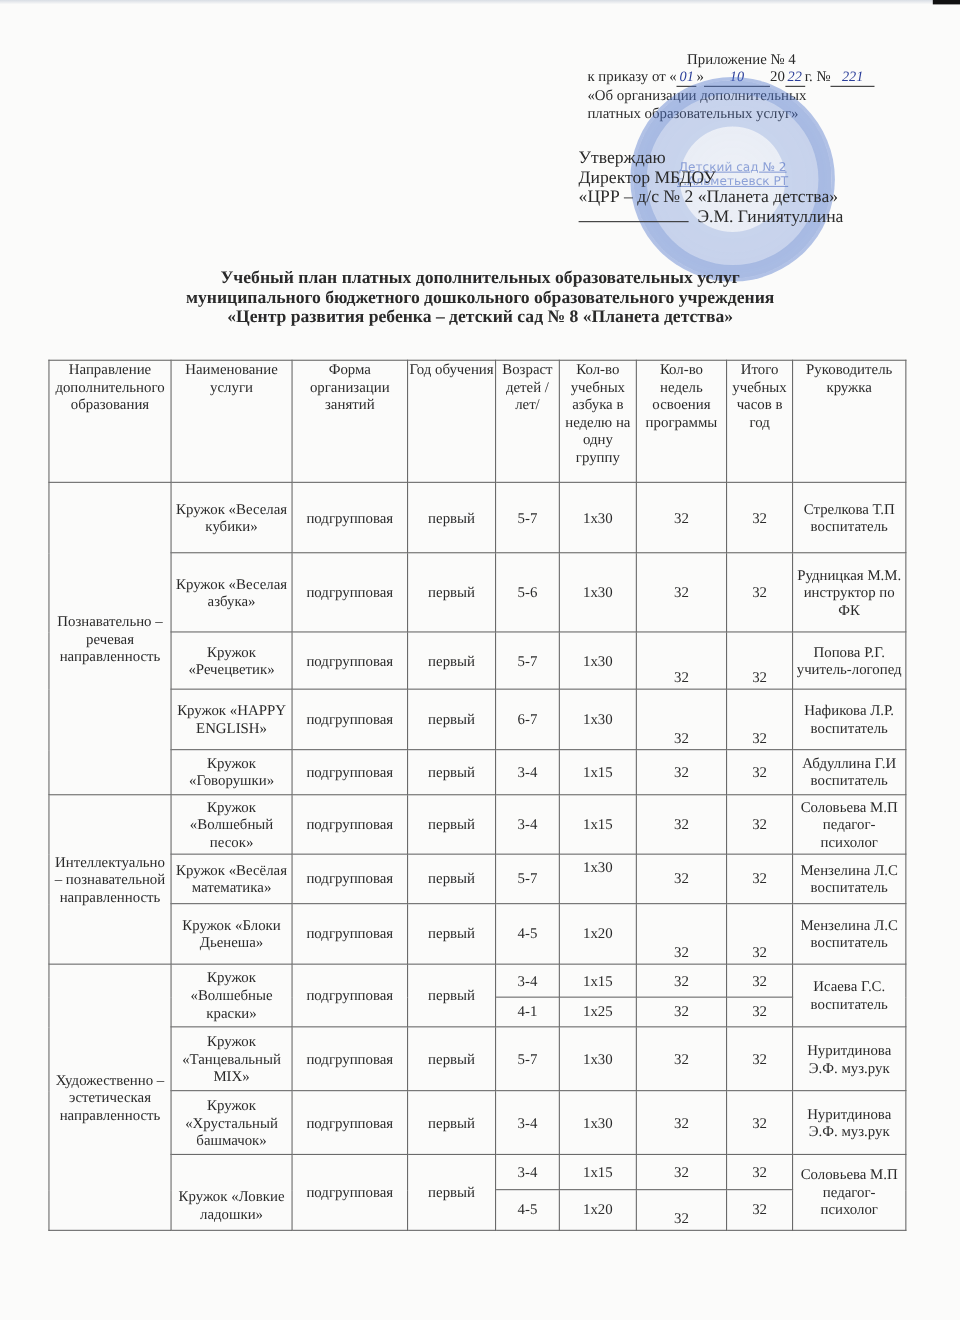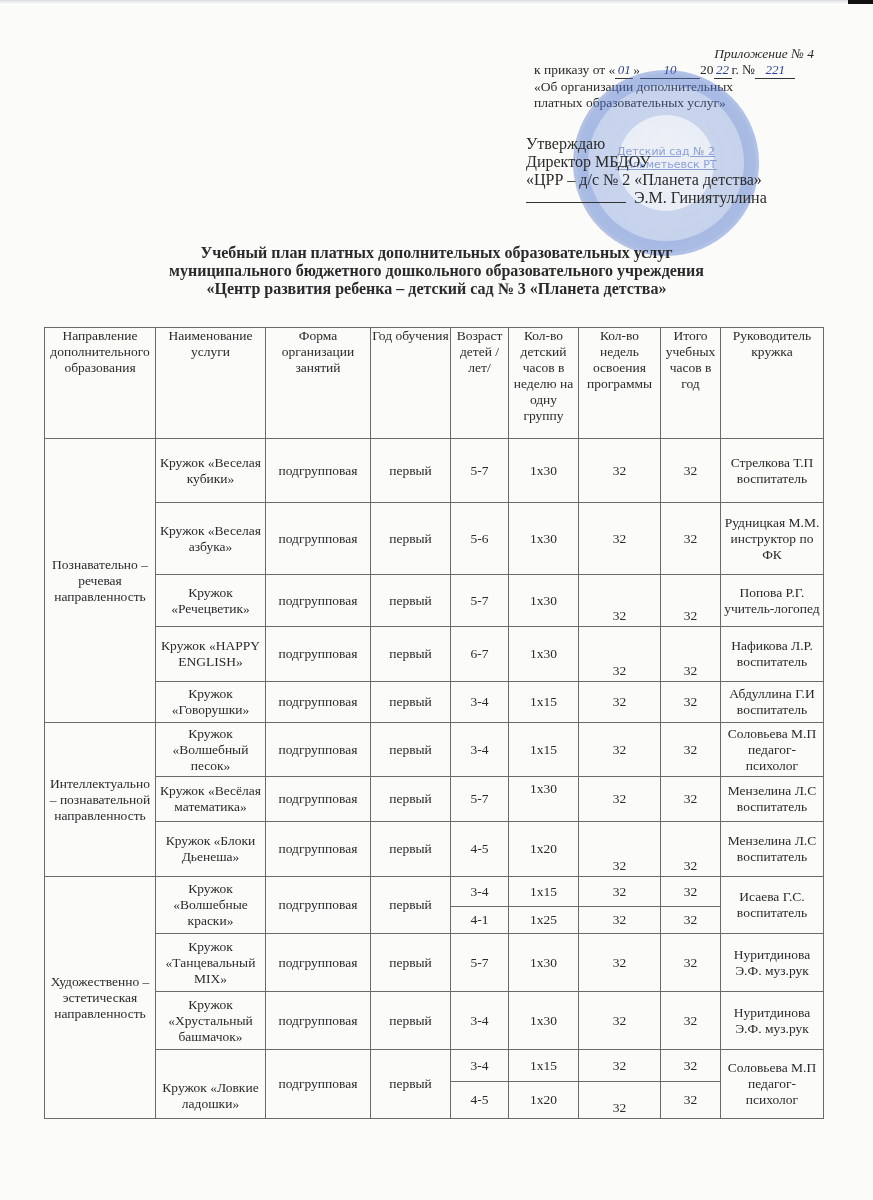--- a/index.html
+++ b/index.html
@@ -4,21 +4,21 @@
 <style>
   html, body { margin:0; padding:0; }
   body {
     width:873px; height:1200px; position:relative; overflow:hidden;
     background:#fbfbfa; color:#2a2a2a;
     font-family:"Liberation Serif","DejaVu Serif",serif;
   }
   .top-bar { position:absolute; left:0; top:0; width:873px; height:4px; background:linear-gradient(#d8dde4,#fbfbfa); }
   .corner-mark { position:absolute; right:0; top:0; width:25px; height:4px; background:#111; }
   .appendix { position:absolute; left:534px; top:46px; width:300px; font-size:13.5px; line-height:16px; }
-  .appendix .r { text-align:right; padding-right:20px;font-style:italic; }
+  .appendix .r { text-align:center; padding-right:20px; }
   .hand { font-family:"DejaVu Sans",sans-serif; font-style:italic; color:#2c3f9a; font-size:13px; }
   .u { display:inline-block; border-bottom:1px solid #333; text-align:center;font-family:Liberation Serif, serif; }
   .approve { position:absolute; left:526px; top:135px; font-size:16px; line-height:18px; }
   .approve .sig { display:inline-block; width:100px; border-bottom:1px solid #333; margin-right:8px; }
   .stamp {
     position:absolute; left:573px; top:70px; width:180px; height:180px; border-radius:50%;
     border:3px solid rgba(70,110,200,0.35);
     box-shadow: inset 0 0 0 10px rgba(255,255,255,0), inset 0 0 0 12px rgba(70,110,200,0.25), inset 0 0 0 40px rgba(255,255,255,0), inset 0 0 0 42px rgba(70,110,200,0.2);
     background: radial-gradient(circle, rgba(120,150,220,0.10) 0%, rgba(120,150,220,0.15) 60%, rgba(120,150,220,0.05) 100%);
     pointer-events:none;
@@ -61,21 +61,21 @@
 <div class="approve">
   <div>Утверждаю</div>
   <div>Директор МБДОУ</div>
   <div>«ЦРР – д/с № 2 «Планета детства»</div>
   <div><span class="sig"></span><span>Э.М. Гиниятуллина</span></div>
 </div>
 
 <div class="title">
   <div>Учебный план платных дополнительных образовательных услуг</div>
   <div>муниципального бюджетного дошкольного образовательного учреждения</div>
-  <div>«Центр развития ребенка – детский сад № 3 «Планета детства»</div>
+  <div>«Центр развития ребенка – детский сад № 8 «Планета детства»</div>
 </div>
 
 <table class="plan">
   <colgroup>
     <col style="width:111px">
       <col style="width:110px">
       <col style="width:105px">
       <col style="width:80px">
       <col style="width:58px">
       <col style="width:70px">
@@ -83,21 +83,21 @@
       <col style="width:60px">
       <col style="width:103px">
   </colgroup>
   <thead>
     <tr>
       <th>Направление дополнительного образования</th>
       <th>Наименование услуги</th>
       <th>Форма организации занятий</th>
       <th>Год обучения</th>
       <th>Возраст детей /лет/</th>
-      <th>Кол-во детский часов в неделю на одну группу</th>
+      <th>Кол-во учебных азбука в неделю на одну группу</th>
       <th>Кол-во недель освоения программы</th>
       <th>Итого учебных часов в год</th>
       <th>Руководитель кружка</th>
     </tr>
   </thead>
   <tbody>
 
     <tr style="height:64px">
       <td rowspan="5" class="dir">Познавательно – речевая направленность</td>
       <td>Кружок «Веселая кубики»</td>

